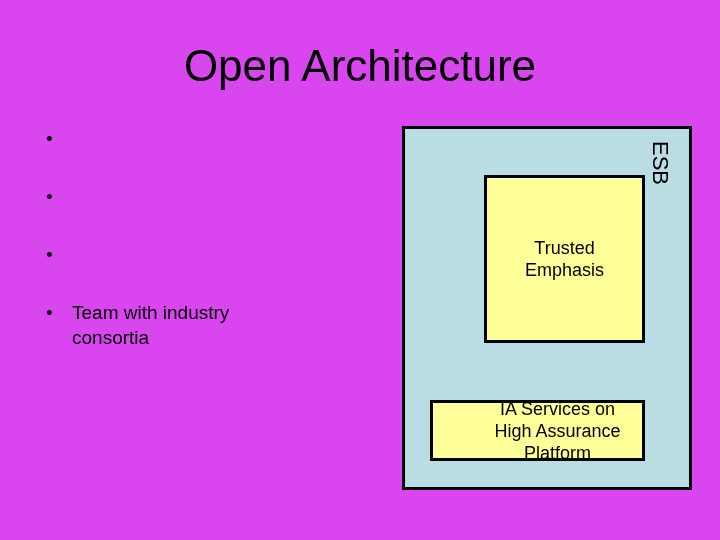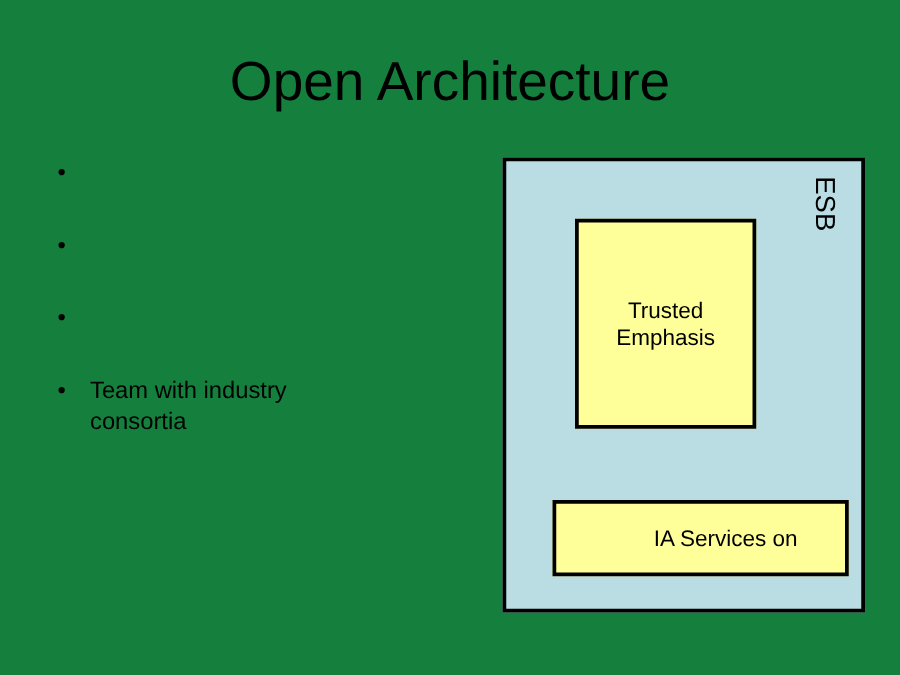--- a/index.html
+++ b/index.html
@@ -4,21 +4,21 @@
 <style>
   html, body {
     margin: 0;
     padding: 0;
     background: #ffffff;
   }
   .slide {
     position: relative;
     width: 720px;
     height: 540px;
-    background: #15803d;
+    background: #d946ef;
     overflow: hidden;
     font-family: "Liberation Sans", sans-serif;
     color: #000000;
   }
   .title {
     position: absolute;
     top: 40px;
     left: 0;
     width: 720px;
     text-align: center;
@@ -74,29 +74,29 @@
     box-sizing: border-box;
     display: flex;
     flex-direction: column;
     justify-content: center;
     align-items: center;
     text-align: center;
     font-size: 18px;
     line-height: 22px;
   }
   .trusted-discovery-box {
-    left: 460px;
+    left: 484px;
     top: 175px;
-    width: 145px;
+    width: 161px;
     height: 168px;
   }
   .ia-services-box {
-    left: 442px;
+    left: 430px;
     top: 400px;
-    width: 237px;
+    width: 215px;
     height: 61px;
     padding-left: 40px;
   }
 </style>
 </head>
 <body>
 
 <div class="slide">
 
   <div class="title">Open Architecture</div>
@@ -121,15 +121,16 @@
 
   <div class="esb-label">ESB</div>
 
   <div class="inner-yellow-box trusted-discovery-box">
     <div>Trusted</div>
     <div>Emphasis</div>
   </div>
 
   <div class="inner-yellow-box ia-services-box">
     <div>IA Services on</div>
+    <div>High Assurance Platform</div>
   </div>
 
 </div>
 
 </body></html>

